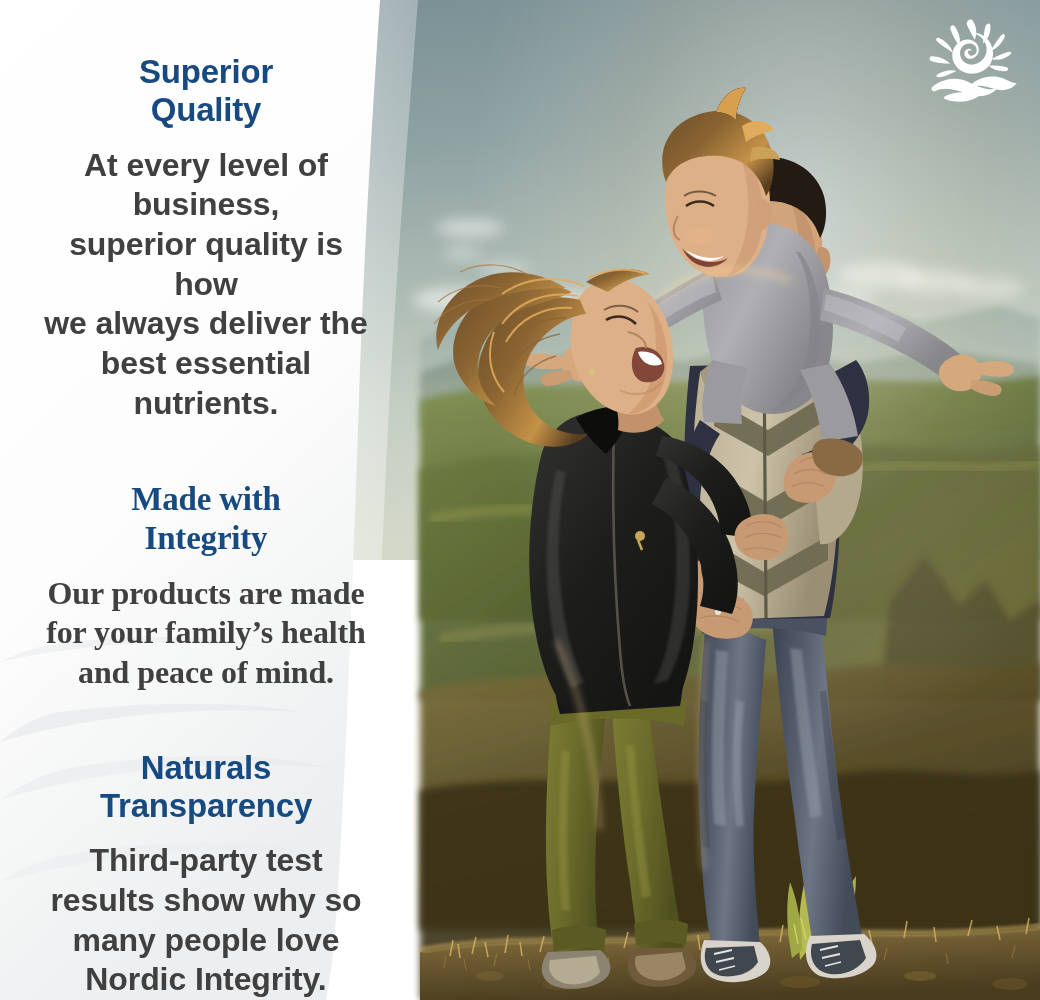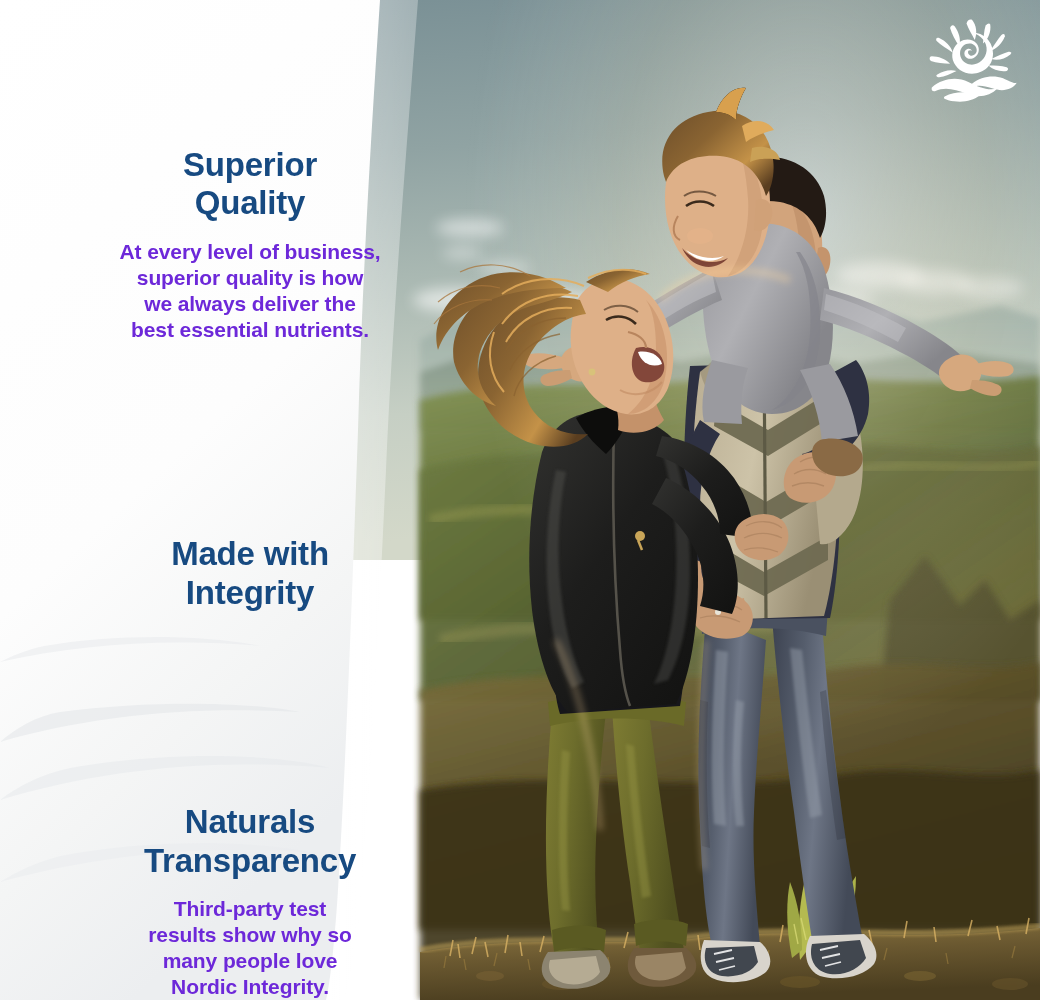--- a/index.html
+++ b/index.html
@@ -45,43 +45,42 @@
 
   
   .text-col {
     position:absolute;
     left:0; top:0;
     width:412px; height:1000px;
     z-index:20;
     padding:0 36px;
     display:flex;
     flex-direction:column;
-    justify-content:space-between;
-    margin-left:44px;
+    justify-content:flex-end;
   }
   .value-block { width:100%; text-align:center; }
   .value-block .heading {
     font-size:33px;
     font-weight:bold;
     line-height:1.16;
     letter-spacing:-0.2px;
     color:#174a81;
     white-space:pre-line;
   }
   .value-block .body {
-    font-size:21px;
+    font-size:32px;
     font-weight:600;
     line-height:1.24;
     letter-spacing:-0.1px;
-    color:#6d28d9;
+    color:#404040;
     white-space:pre-line;
   }
   #block-0 { margin-top:146px; }
   #block-0 .body { margin-top:16px; }
-  #block-1 { margin-top:57px; }
+  #block-1 { margin-top:57px;font-family:Liberation Serif, serif; }
   #block-1 .body { margin-top:17px; }
   #block-2 { margin-top:56px; }
   #block-2 .body { margin-top:16px; }
 </style>
 </head>
 <body>
 
 <div class="banner">
 
   <div class="photo">
@@ -610,20 +609,23 @@
 Quality</div>
       <div class="body">At every level of business,
 superior quality is how
 we always deliver the
 best essential nutrients.</div>
     </div>
 
     <div class="value-block" id="block-1">
       <div class="heading">Made with
 Integrity</div>
+      <div class="body">Our products are made
+for your family’s health
+and peace of mind.</div>
     </div>
 
     <div class="value-block" id="block-2">
       <div class="heading">Naturals
 Transparency</div>
       <div class="body">Third-party test
 results show why so
 many people love
 Nordic Integrity.</div>
     </div>

